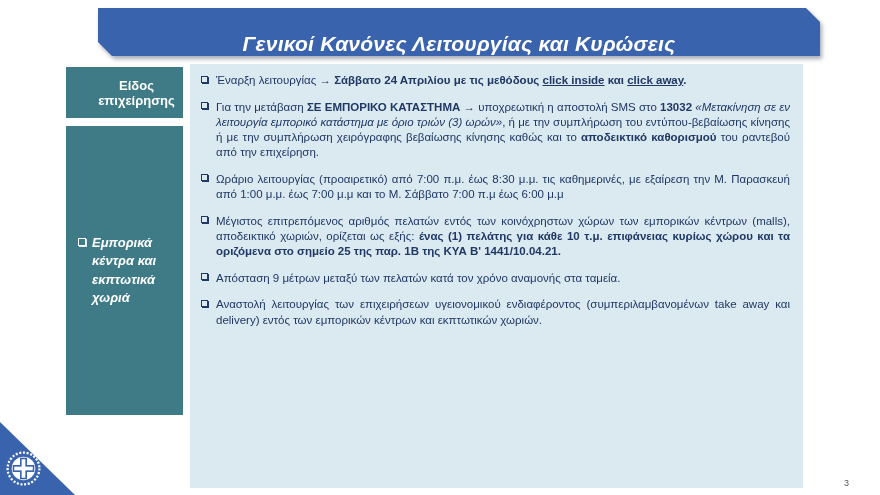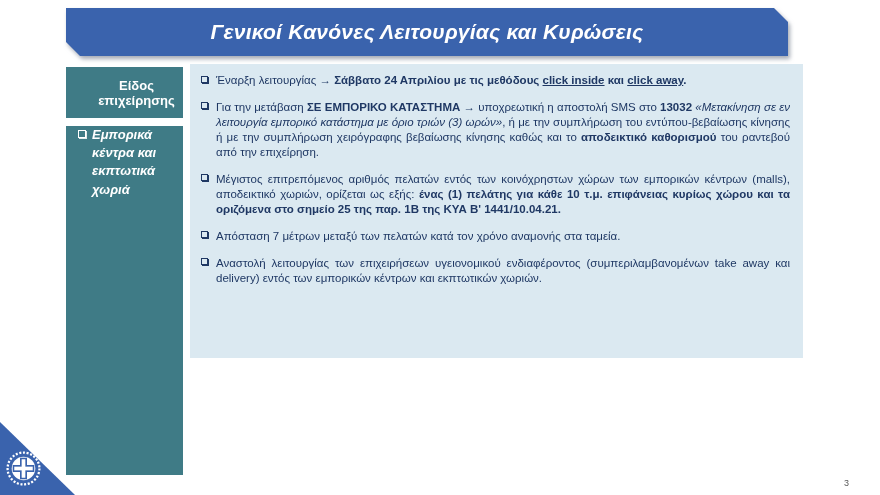--- a/index.html
+++ b/index.html
@@ -20,56 +20,56 @@
   }
   
   .titlebar-wrap{
     position:absolute;left:66px;top:8px;width:722px;height:48px;
     filter:drop-shadow(2px 3px 2px rgba(90,100,120,.55));
   }
   .titlebar{
     width:100%;height:100%;
     background:var(--title-bar);
     clip-path:polygon(0 0, calc(100% - 14px) 0, 100% 14px, 100% 100%, 14px 100%, 0 calc(100% - 14px));
-    display:flex;align-items:center;justify-content:center;
+    display:flex;align-items:flex-end;justify-content:center;margin-left:32px;
   }
   .titlebar h1{
     color:#fff;font-size:21px;font-weight:bold;font-style:italic;
     letter-spacing:.2px;
   }
   
   .side-box{
     position:absolute;left:66px;width:117px;
     background:var(--teal);
     color:#fff;
     padding-left:24px;
   }
   .side-box-1{
     top:67px;height:51px;
     display:flex;align-items:center;justify-content:center;
     font-size:13px;font-weight:bold;text-align:center;
   }
   .side-box-2{
-    top:126px;height:349px;
-    display:flex;
+    top:126px;height:289px;
+    display:flex;align-items:center;
     padding:0 24px 0 12px;
   }
   .side-bullet{
     display:flex;align-items:flex-start;
     font-size:13px;font-weight:bold;font-style:italic;line-height:1.4;
   }
   .sq-white{
     flex:0 0 auto;
     width:8px;height:8px;margin:4px 6px 0 0;
     border:1.4px solid #fff;
     box-shadow:1px 1px 0 0 rgba(255,255,255,.85);
   }
   
   .content{
-    position:absolute;left:190px;top:64px;width:613px;height:294px;
+    position:absolute;left:190px;top:64px;width:613px;height:424px;
     background:var(--content-bg);
     padding:9px 13px 6px 10px;
     font-size:11.5px;line-height:1.32;
   }
   .bullet{
     position:relative;
     padding-left:16px;
     margin-bottom:11.5px;
     text-align:justify;
   }
@@ -116,23 +116,23 @@
     <span class="sq-white"></span>
     <span>Εμπορικά κέντρα και εκπτωτικά χωριά</span>
   </div>
 </div>
 
 <div class="content">
   <div id="bullet-list">
       <div class="bullet"><span class="sq"></span><span><span>Έναρξη λειτουργίας → </span><span class="b">Σάββατο 24 Απριλίου με τις μεθόδους </span><span class="b u">click inside</span><span class="b"> και </span><span class="b u">click away</span><span class="b">.</span></span></div>
       <div class="bullet"><span class="sq"></span><span><span>Για την μετάβαση </span><span class="b">ΣΕ ΕΜΠΟΡΙΚΟ ΚΑΤΑΣΤΗΜΑ → </span><span>υποχρεωτική η αποστολή SMS στο </span><span class="b">13032 </span><span class="i">«Μετακίνηση σε εν λειτουργία εμπορικό κατάστημα με όριο τριών (3) ωρών»</span><span>, ή με την συμπλήρωση του εντύπου-βεβαίωσης κίνησης ή με την συμπλήρωση χειρόγραφης βεβαίωσης κίνησης καθώς και το </span><span class="b">αποδεικτικό καθορισμού</span><span> του ραντεβού από την επιχείρηση.</span></span></div>
       <div class="bullet"><span class="sq"></span></div>
-      <div class="bullet"><span class="sq"></span></div>
+      <div class="bullet"><span class="sq"></span><span><span>Ωράριο λειτουργίας (προαιρετικό) από 7:00 π.μ. έως 8:30 μ.μ. τις καθημερινές, με εξαίρεση την Μ. Παρασκευή από 1:00 μ.μ. έως 7:00 μ.μ και το Μ. Σάββατο 7:00 π.μ έως 6:00 μ.μ</span></span></div>
       <div class="bullet"><span class="sq"></span><span><span>Μέγιστος επιτρεπόμενος αριθμός πελατών εντός των κοινόχρηστων χώρων των εμπορικών κέντρων (malls), αποδεικτικό χωριών, ορίζεται ως εξής: </span><span class="b">ένας (1) πελάτης για κάθε 10 τ.μ. επιφάνειας κυρίως χώρου και τα οριζόμενα στο σημείο 25 της παρ. 1Β της ΚΥΑ Β' 1441/10.04.21.</span></span></div>
-      <div class="bullet"><span class="sq"></span><span><span>Απόσταση 7 μέτρων μεταξύ των πελατών κατά τον χρόνο αναμονής στα ταμεία.</span></span></div>
+      <div class="bullet"><span class="sq"></span><span><span>Απόσταση 9 μέτρων μεταξύ των πελατών κατά τον χρόνο αναμονής στα ταμεία.</span></span></div>
       <div class="bullet"><span class="sq"></span><span><span>Αναστολή λειτουργίας των επιχειρήσεων υγειονομικού ενδιαφέροντος (συμπεριλαμβανομένων take away και delivery) εντός των εμπορικών κέντρων και εκπτωτικών χωριών.</span></span></div>
     </div>
 </div>
 
 <div class="corner-triangle"></div>
 <svg class="emblem" viewBox="0 0 36 36" aria-hidden="true">
   <circle cx="18" cy="18" r="15.5" fill="none" stroke="#ffffff" stroke-width="2.2" stroke-dasharray="2 1.6"></circle>
   <circle cx="18" cy="18" r="11.5" fill="#ffffff"></circle>
   <g>
     <rect x="14.6" y="7.5" width="6.8" height="21" fill="#3a63ad"></rect>

